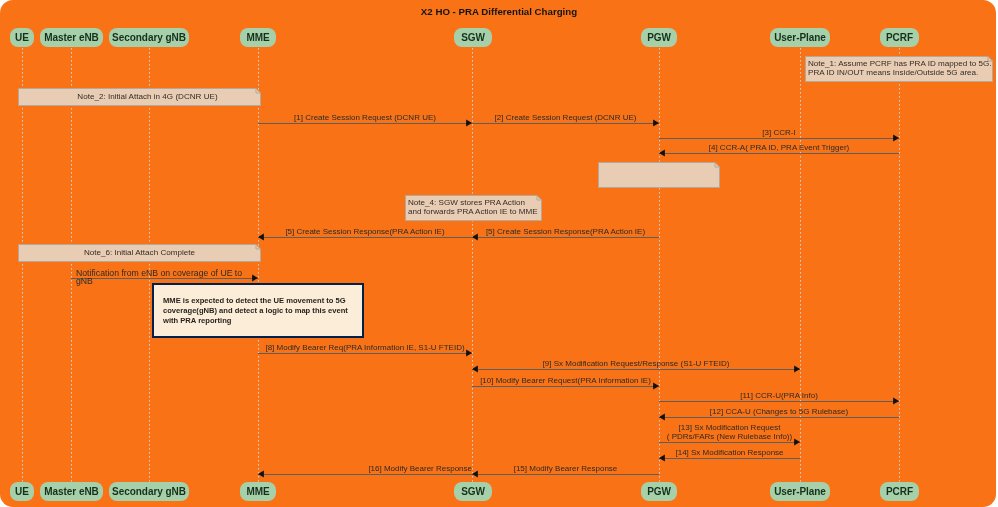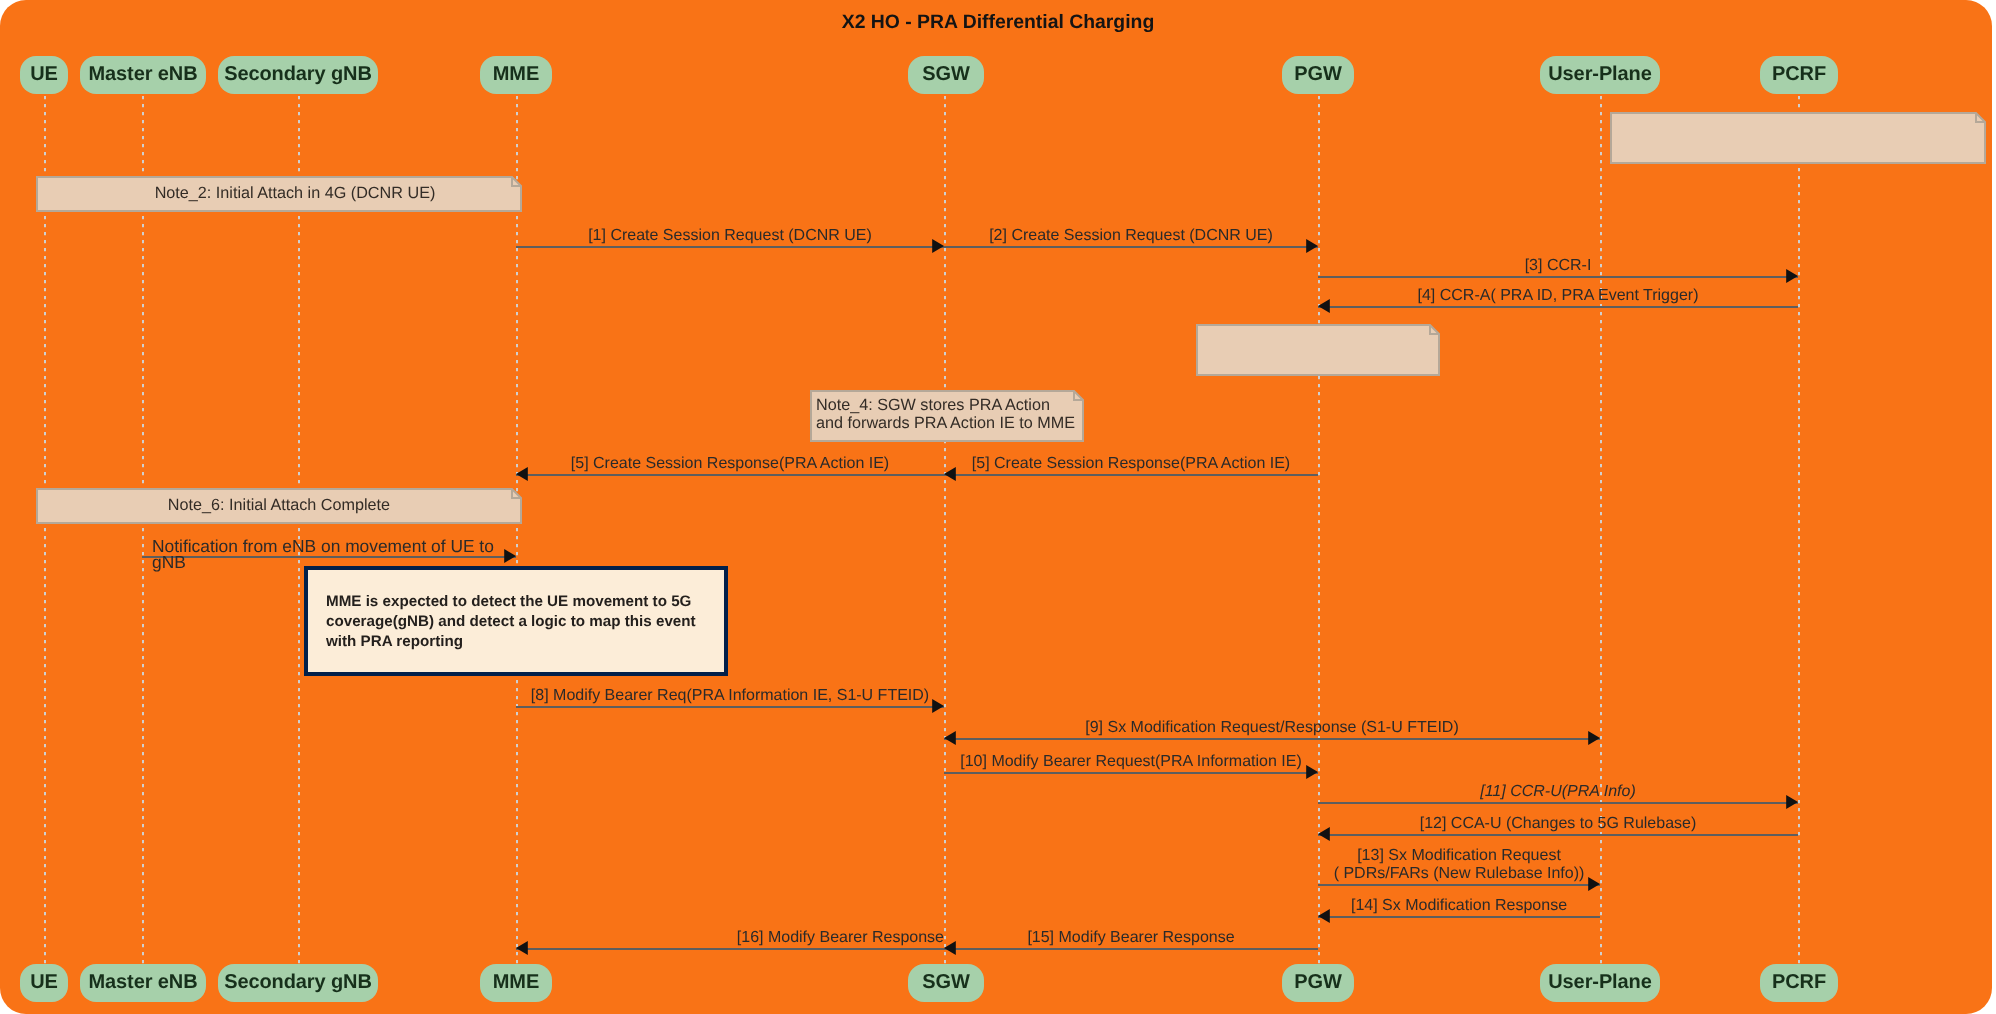--- a/index.html
+++ b/index.html
@@ -104,20 +104,23 @@
 
   <div class="actor" style="top: 482px; left: 10px; width: 24px;">UE</div>
   <div class="actor" style="top: 482px; left: 40px; width: 63px;">Master eNB</div>
   <div class="actor" style="top: 482px; left: 109px; width: 80px;">Secondary gNB</div>
   <div class="actor" style="top: 482px; left: 240px; width: 36px;">MME</div>
   <div class="actor" style="top: 482px; left: 454px; width: 38px;">SGW</div>
   <div class="actor" style="top: 482px; left: 641px; width: 36px;">PGW</div>
   <div class="actor" style="top: 482px; left: 770px; width: 60px;">User-Plane</div>
   <div class="actor" style="top: 482px; left: 880px; width: 39px;">PCRF</div>
 
+  <div class="note" style="position: absolute; left: 805px; top: 56px; width: 188px; height: 26px;">
+    <div class="note-txt" style="top:4px;"><span>Note_1: Assume PCRF has PRA ID mapped to 5G.</span><br><span>PRA ID IN/OUT means Inside/Outside 5G area.</span></div>
+  </div>
   <div class="note note-c" style="position: absolute; left: 18px; top: 88px; width: 243px; height: 18px;">
     <div class="note-txt" style="top:5px;left:0px;right:0;margin-left:16px;"><span>Note_2: Initial Attach in 4G (DCNR UE)</span></div>
   </div>
   <div class="note" style="position: absolute; left: 405px; top: 195px; width: 137px; height: 26px;">
     <div class="note-txt"><span>Note_4: SGW stores PRA Action</span><br><span>and forwards PRA Action IE to MME</span></div>
   </div>
   <div class="note note-c" style="position: absolute; left: 18px; top: 244px; width: 243px; height: 18px;">
     <div class="note-txt" style="top:5px;left:0px;right:0;"><span>Note_6: Initial Attach Complete</span></div>
   </div>
 
@@ -125,24 +128,24 @@
     <div class="callout-txt"><span>MME is expected  to detect the UE movement to 5G</span><br><span>coverage(gNB) and detect a logic to map this event</span><br><span>with PRA reporting</span></div>
   </div>
 
   <div id="msglabels">
     <div class="mlabel" style="left: 258px; width: 214px; text-align: center; top: 113px;">[1] Create Session Request (DCNR UE)</div>
     <div class="mlabel" style="left: 472px; width: 187px; text-align: center; top: 113px;">[2] Create Session Request (DCNR UE)</div>
     <div class="mlabel" style="left: 659px; width: 240px; text-align: center; top: 128px;">[3] CCR-I</div>
     <div class="mlabel" style="left: 659px; width: 240px; text-align: center; top: 143px;">[4] CCR-A( PRA ID, PRA Event Trigger)</div>
     <div class="mlabel" style="left: 472px; width: 187px; text-align: center; top: 227px;">[5] Create Session Response(PRA Action IE)</div>
     <div class="mlabel" style="left: 258px; width: 214px; text-align: center; top: 227px;">[5] Create Session Response(PRA Action IE)</div>
-    <div class="mlabel" style="font-size: 8.7px; left: 76px; text-align: left; line-height: 8.7px; top: 268.5px;"><span>Notification from eNB on movement of UE to</span><br><span>gNB</span></div>
+    <div class="mlabel" style="font-size: 8.7px; left: 76px; text-align: left; line-height: 8.7px; top: 268.5px;"><span>Notification from eNB on coverage of UE to</span><br><span>gNB</span></div>
     <div class="mlabel" style="left: 258px; width: 214px; text-align: center; top: 343px;">[8] Modify Bearer Req(PRA Information IE, S1-U FTEID)</div>
     <div class="mlabel" style="left: 472px; width: 328px; text-align: center; top: 359px;">[9] Sx Modification Request/Response (S1-U FTEID)</div>
     <div class="mlabel" style="left: 472px; width: 187px; text-align: center; top: 376px;">[10] Modify Bearer Request(PRA Information IE)</div>
-    <div class="mlabel" style="left: 659px; width: 240px; text-align: center; top: 391px; font-style: italic;">[11] CCR-U(PRA Info)</div>
+    <div class="mlabel" style="left: 659px; width: 240px; text-align: center; top: 391px;">[11] CCR-U(PRA Info)</div>
     <div class="mlabel" style="left: 659px; width: 240px; text-align: center; top: 407px;">[12] CCA-U (Changes to 5G Rulebase)</div>
     <div class="mlabel" style="left: 659px; width: 141px; text-align: center; line-height: 8.8px; top: 424px;"><span>[13] Sx Modification Request</span><br><span>( PDRs/FARs (New Rulebase Info))</span></div>
     <div class="mlabel" style="left: 659px; width: 141px; text-align: center; top: 448px;">[14] Sx Modification Response</div>
     <div class="mlabel" style="left: 472px; width: 187px; text-align: center; top: 464px;">[15] Modify Bearer Response</div>
     <div class="mlabel" style="left: 258px; width: 214px; text-align: right; top: 464px;">[16] Modify Bearer Response</div>
   </div>
 </div>
 
 </body></html>

